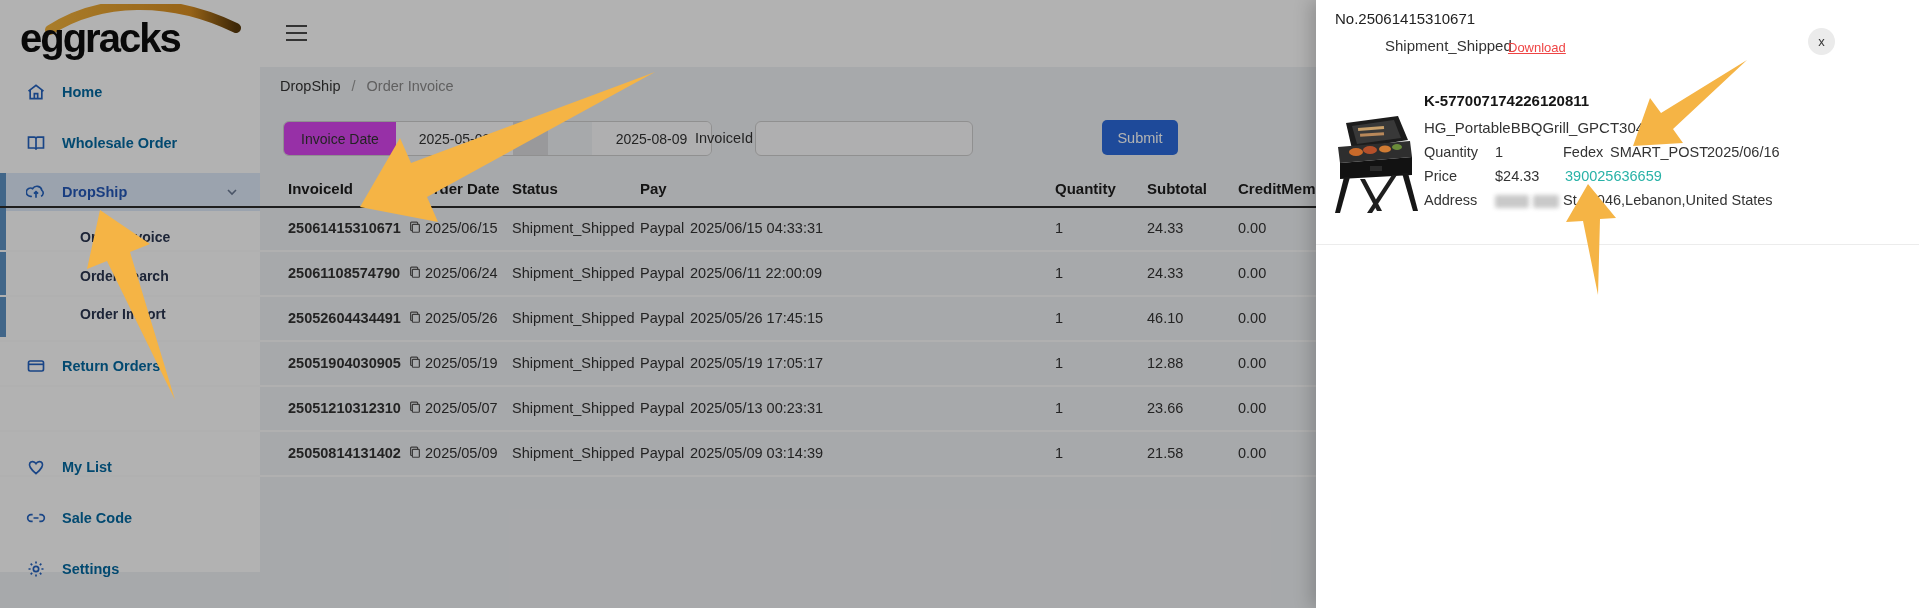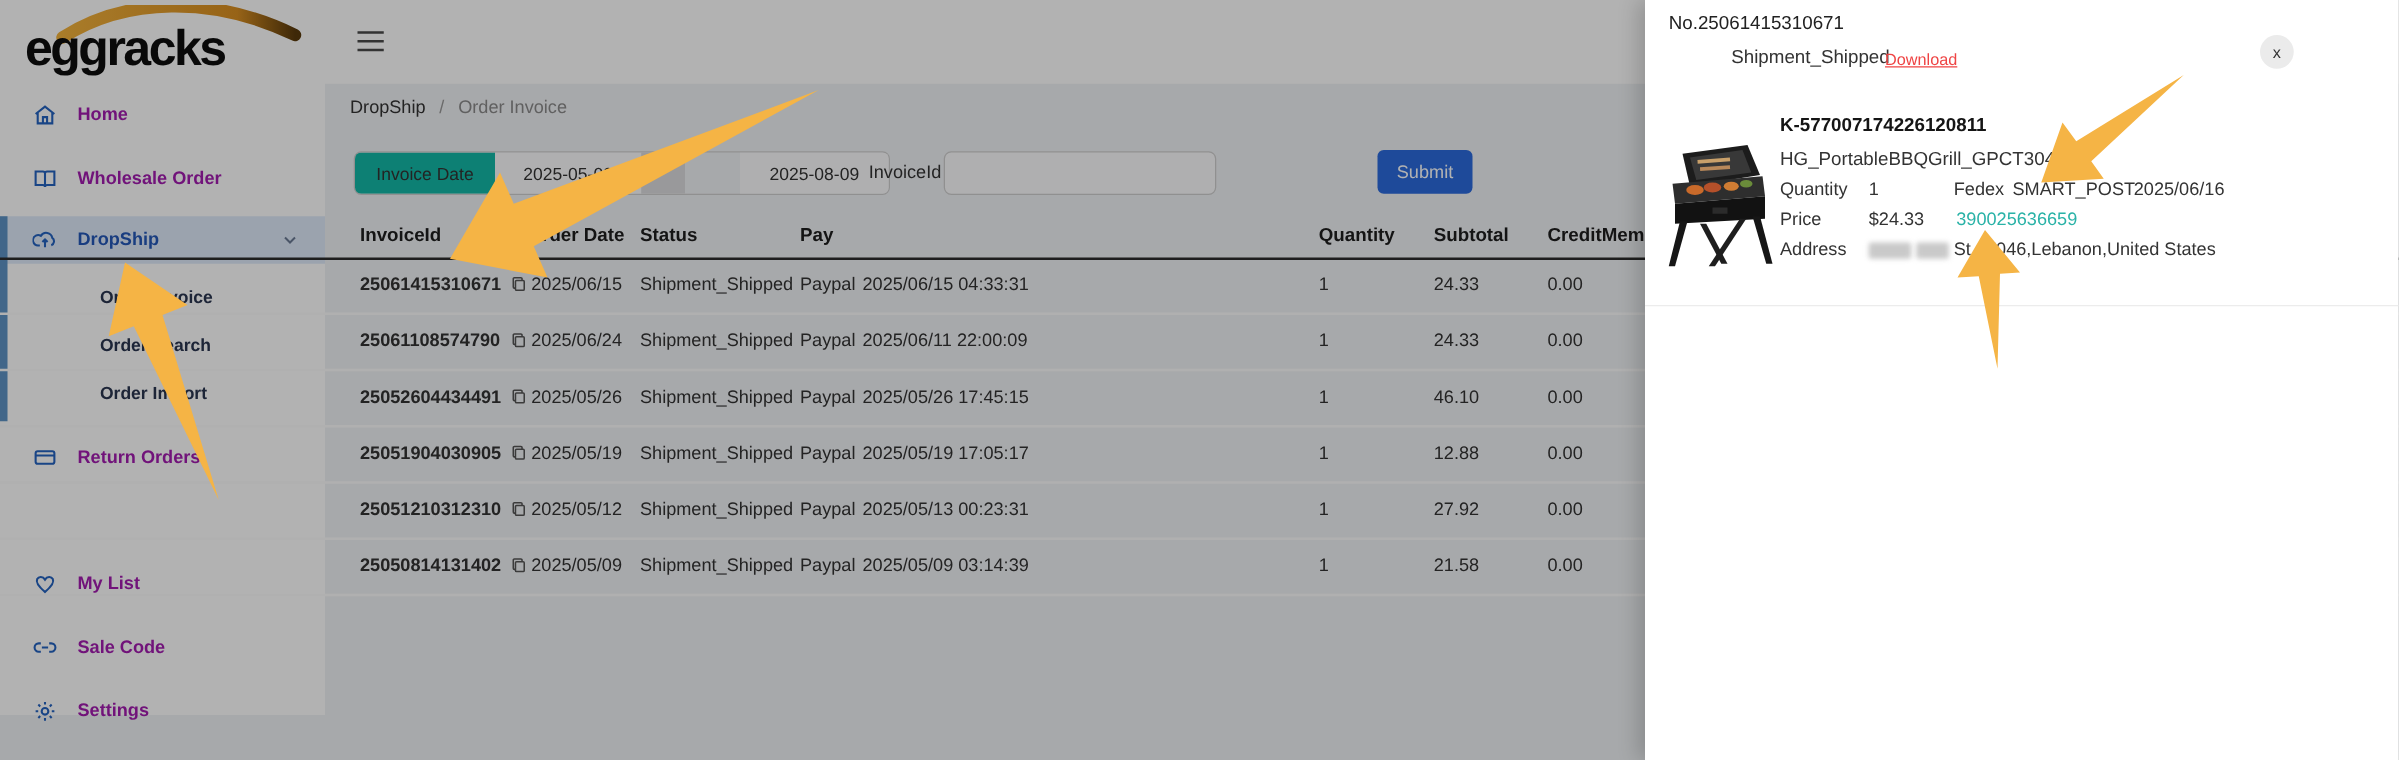--- a/index.html
+++ b/index.html
@@ -6,36 +6,36 @@
   .stage{position:relative;width:1919px;height:608px;overflow:hidden;
          background:#f0f2f5;font-family:"Liberation Sans",sans-serif;color:#333;}
   
   .topbar{position:absolute;left:260px;top:0;right:0;height:67px;background:#ffffff;}
   .hamburger{position:absolute;left:26px;top:25px;width:22px;height:17px;cursor:pointer;}
   .hamburger i{display:block;width:21px;height:2.4px;background:#4a4a4a;margin-bottom:4.6px;}
   
   .sidebar{position:absolute;left:0;top:0;width:260px;height:572px;background:#ffffff;}
   .logo{position:absolute;left:10px;top:4px;}
   .nav-item{position:absolute;left:0;width:260px;height:40px;display:flex;align-items:center;
-            padding-left:26px;box-sizing:border-box;font-size:14.5px;font-weight:700;color:#a21caf;cursor:pointer;}
+            padding-left:26px;box-sizing:border-box;font-size:14.5px;font-weight:700;color:#0369a1;cursor:pointer;}
   .nav-item .nicon{width:20px;height:20px;margin-right:16px;color:#2563c0;flex:0 0 auto;}
   .nav-item.active{background:#dfeafa;color:#2458b8;}
   .nav-stripe{position:absolute;left:0;top:173px;width:6px;height:164px;background:#5d93c4;}
   .nav-sub{position:absolute;left:0;width:260px;height:38px;display:flex;align-items:center;
            padding-left:80px;box-sizing:border-box;font-size:14px;font-weight:700;color:#2a3550;cursor:pointer;}
   .chev{margin-left:auto;margin-right:22px;color:#6b7a94;}
   
   .breadcrumb{position:absolute;left:280px;top:78px;font-size:14.5px;}
   .breadcrumb .sep{color:#999;margin:0 7px;}
   .breadcrumb .cur{color:#8a8a8a;}
   .bc-parent{color:#333;}
   .filtergroup{position:absolute;left:283px;top:121px;height:35px;display:flex;
                border:1px solid #cfcfcf;border-radius:6px;overflow:hidden;box-sizing:border-box;}
   .seg{display:flex;align-items:center;justify-content:center;font-size:14px;color:#333;height:100%;box-sizing:border-box;}
-  .seg.lbl{width:112px;background:#14b8a6;}
+  .seg.lbl{width:112px;background:#d946ef;}
   .seg.date{width:117px;background:#fbfbfc;cursor:pointer;}
   .seg.gap{width:35px;background:#dcdcde;}
   .seg.date2{width:119px;background:#fbfbfc;cursor:pointer;margin-left:44px;}
   .invid-label{position:absolute;left:695px;top:121px;height:35px;line-height:35px;font-size:14.5px;color:#333;}
   .invid-input{position:absolute;left:755px;top:121px;width:218px;height:35px;box-sizing:border-box;
                background:#fbfbfc;border:1px solid #cfcfcf;border-radius:6px;font-size:14px;padding:0 8px;
                font-family:"Liberation Sans",sans-serif;}
   .submit{position:absolute;left:1102px;top:120px;width:76px;height:35px;background:#2b6bdd;border:none;
           color:#fff;font-size:14.5px;border-radius:5px;cursor:pointer;font-family:"Liberation Sans",sans-serif;}
   
@@ -239,26 +239,26 @@
       <span class="c4">1</span>
       <span class="c5">12.88</span>
       <span class="c6">0.00</span>
     </div>
     <div class="trow">
       <span class="c0 invlink">25051210312310</span>
       <svg class="copyic" viewBox="0 0 16 16" fill="none" stroke="currentColor" stroke-width="1.4">
           <rect x="5" y="5" width="8" height="9" rx="1"></rect>
           <path d="M11 5 V3.5 A1 1 0 0 0 10 2.5 H4 A1 1 0 0 0 3 3.5 V11 A1 1 0 0 0 4 12 H5"></path>
         </svg>
-      <span class="c1">2025/05/12</span>
+      <span class="c1">2025/05/07</span>
       <span class="c2">Shipment_Shipped</span>
       <span class="c3">Paypal</span>
       <span class="c3b">2025/05/13 00:23:31</span>
       <span class="c4">1</span>
-      <span class="c5">27.92</span>
+      <span class="c5">23.66</span>
       <span class="c6">0.00</span>
     </div>
     <div class="trow">
       <span class="c0 invlink">25050814131402</span>
       <svg class="copyic" viewBox="0 0 16 16" fill="none" stroke="currentColor" stroke-width="1.4">
           <rect x="5" y="5" width="8" height="9" rx="1"></rect>
           <path d="M11 5 V3.5 A1 1 0 0 0 10 2.5 H4 A1 1 0 0 0 3 3.5 V11 A1 1 0 0 0 4 12 H5"></path>
         </svg>
       <span class="c1">2025/05/09</span>
       <span class="c2">Shipment_Shipped</span>

